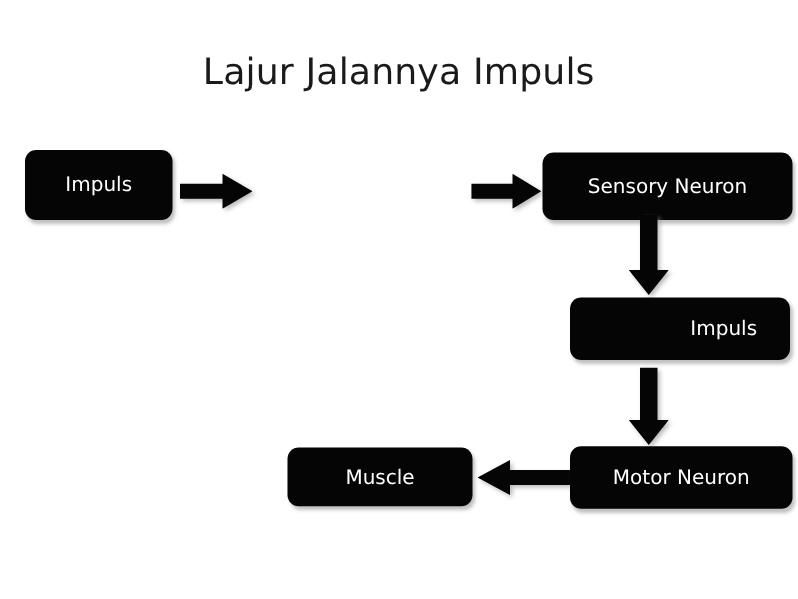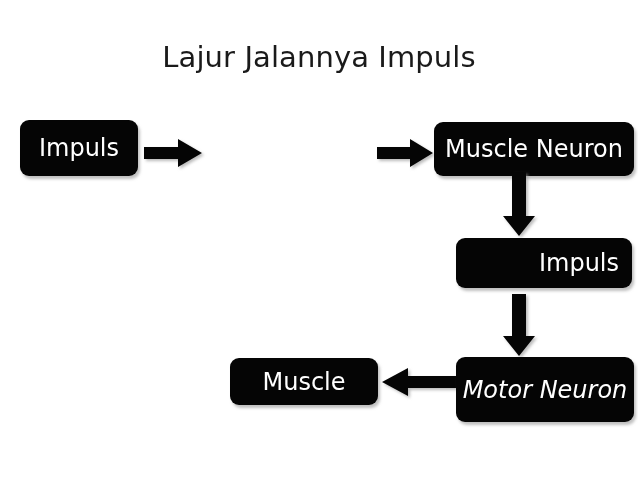--- a/index.html
+++ b/index.html
@@ -37,21 +37,21 @@
     background: #050505;
     border-radius: 9px;
     box-shadow: 2px 3px 3px rgba(140,140,140,0.55);
     display: flex;
     align-items: center;
     justify-content: center;
     box-sizing: border-box;
   }
   .node .label {
     color: #ffffff;
-    font-size: 24px;
+    font-size: 16px;
     font-weight: 400;
     line-height: 1;
     white-space: nowrap;
   }
   
   .node.offset-right {
     justify-content: center;
     padding-left: 70px;
   }
 
@@ -80,21 +80,21 @@
   </div>
 
 
   <div class="arrow" style="left:377px; top:139px; width:56px; height:28px;">
     <svg width="56" height="28" viewBox="0 0 56 28">
       <polygon points="0,8 33,8 33,0 56,14 33,28 33,20 0,20" fill="#050505"></polygon>
     </svg>
   </div>
 
   <div class="node" style="left:434px; top:122px; width:200px; height:54px;">
-    <span class="label">Muscle Neuron</span>
+    <span class="label">Sensory Neuron</span>
   </div>
 
   <div class="arrow" style="left:503px; top:172px; width:32px; height:64px;">
     <svg width="32" height="64" viewBox="0 0 32 64">
       <polygon points="9,0 23,0 23,44 32,44 16,64 0,44 9,44" fill="#050505"></polygon>
     </svg>
   </div>
 
   <div class="node offset-right" style="left:456px; top:238px; width:176px; height:50px;">
     <span class="label">Impuls</span>
@@ -109,17 +109,17 @@
   <div class="node" style="left:230px; top:358px; width:148px; height:47px;">
     <span class="label">Muscle</span>
   </div>
 
   <div class="arrow" style="left:382px; top:368px; width:74px; height:28px;">
     <svg width="74" height="28" viewBox="0 0 74 28">
       <polygon points="74,8 26,8 26,0 0,14 26,28 26,20 74,20" fill="#050505"></polygon>
     </svg>
   </div>
 
-  <div class="node" style="left:456px; top:357px; width:178px; height:65px;font-style:italic;">
+  <div class="node" style="left:456px; top:357px; width:178px; height:50px;">
     <span class="label">Motor Neuron</span>
   </div>
 
 </div>
 
 </body></html>

